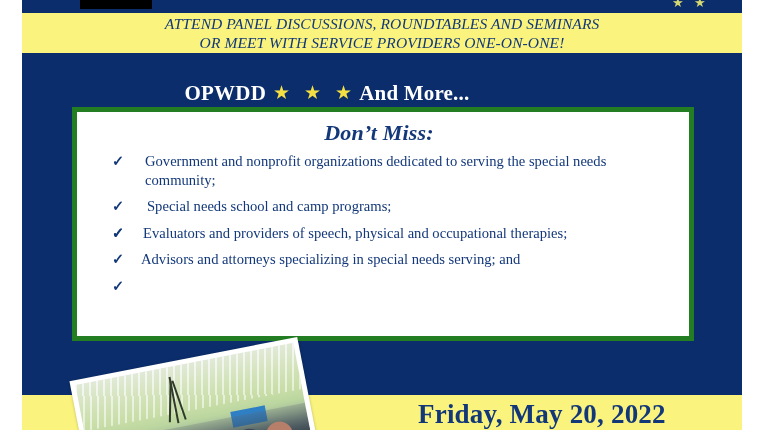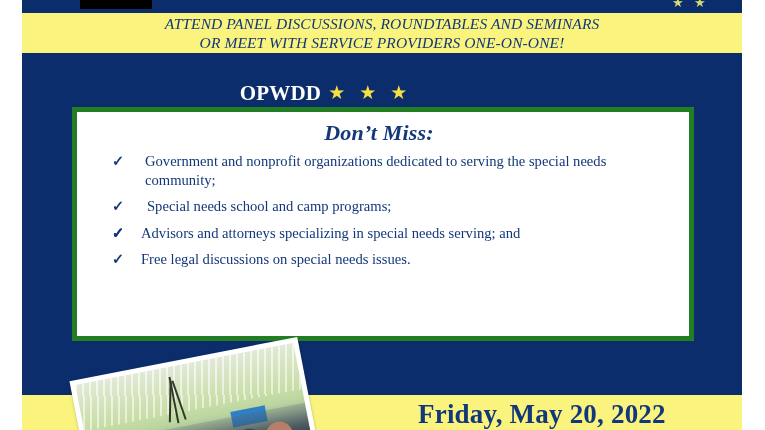--- a/index.html
+++ b/index.html
@@ -259,46 +259,47 @@
     <div class="line">OR MEET WITH SERVICE PROVIDERS ONE-ON-ONE!</div>
   </div>
 
   <div class="navy-body"></div>
 
   <div class="partners">
     <span class="pname">OPWDD</span>
     <span class="pstar">★</span>
     <span class="pstar">★</span>
     <span class="pstar">★</span>
+    <span class="pname">And More...</span>
   </div>
 
   <div class="miss-box">
     <div class="miss-title">Don’t Miss:</div>
     <ul class="miss-list">
       <li class="miss-item indent-a">
         <span class="check">✓</span>
         <span>Government and nonprofit organizations dedicated to serving the special needs community;</span>
       </li>
       <li class="miss-item indent-b">
         <span class="check">✓</span>
         <span>Special needs school and camp programs;</span>
       </li>
       <li class="miss-item indent-c">
         <span class="check">✓</span>
       </li>
       <li class="miss-item indent-d">
         <span class="check">✓</span>
+        <span>Evaluators and providers of speech, physical and occupational therapies;</span>
       </li>
       <li class="miss-item indent-e">
         <span class="check">✓</span>
         <span>Advisors and attorneys specializing in special needs serving; and</span>
       </li>
       <li class="miss-item indent-f">
         <span class="check">✓</span>
-        <span>Free legal discussions on special needs issues.</span>
       </li>
     </ul>
   </div>
 
   <div class="bottom-yellow"></div>
   <div class="event-date">Friday, May 20, 2022</div>
 
   <div class="photo-wrap">
     <div class="photo">
       <div class="ceiling"></div>

